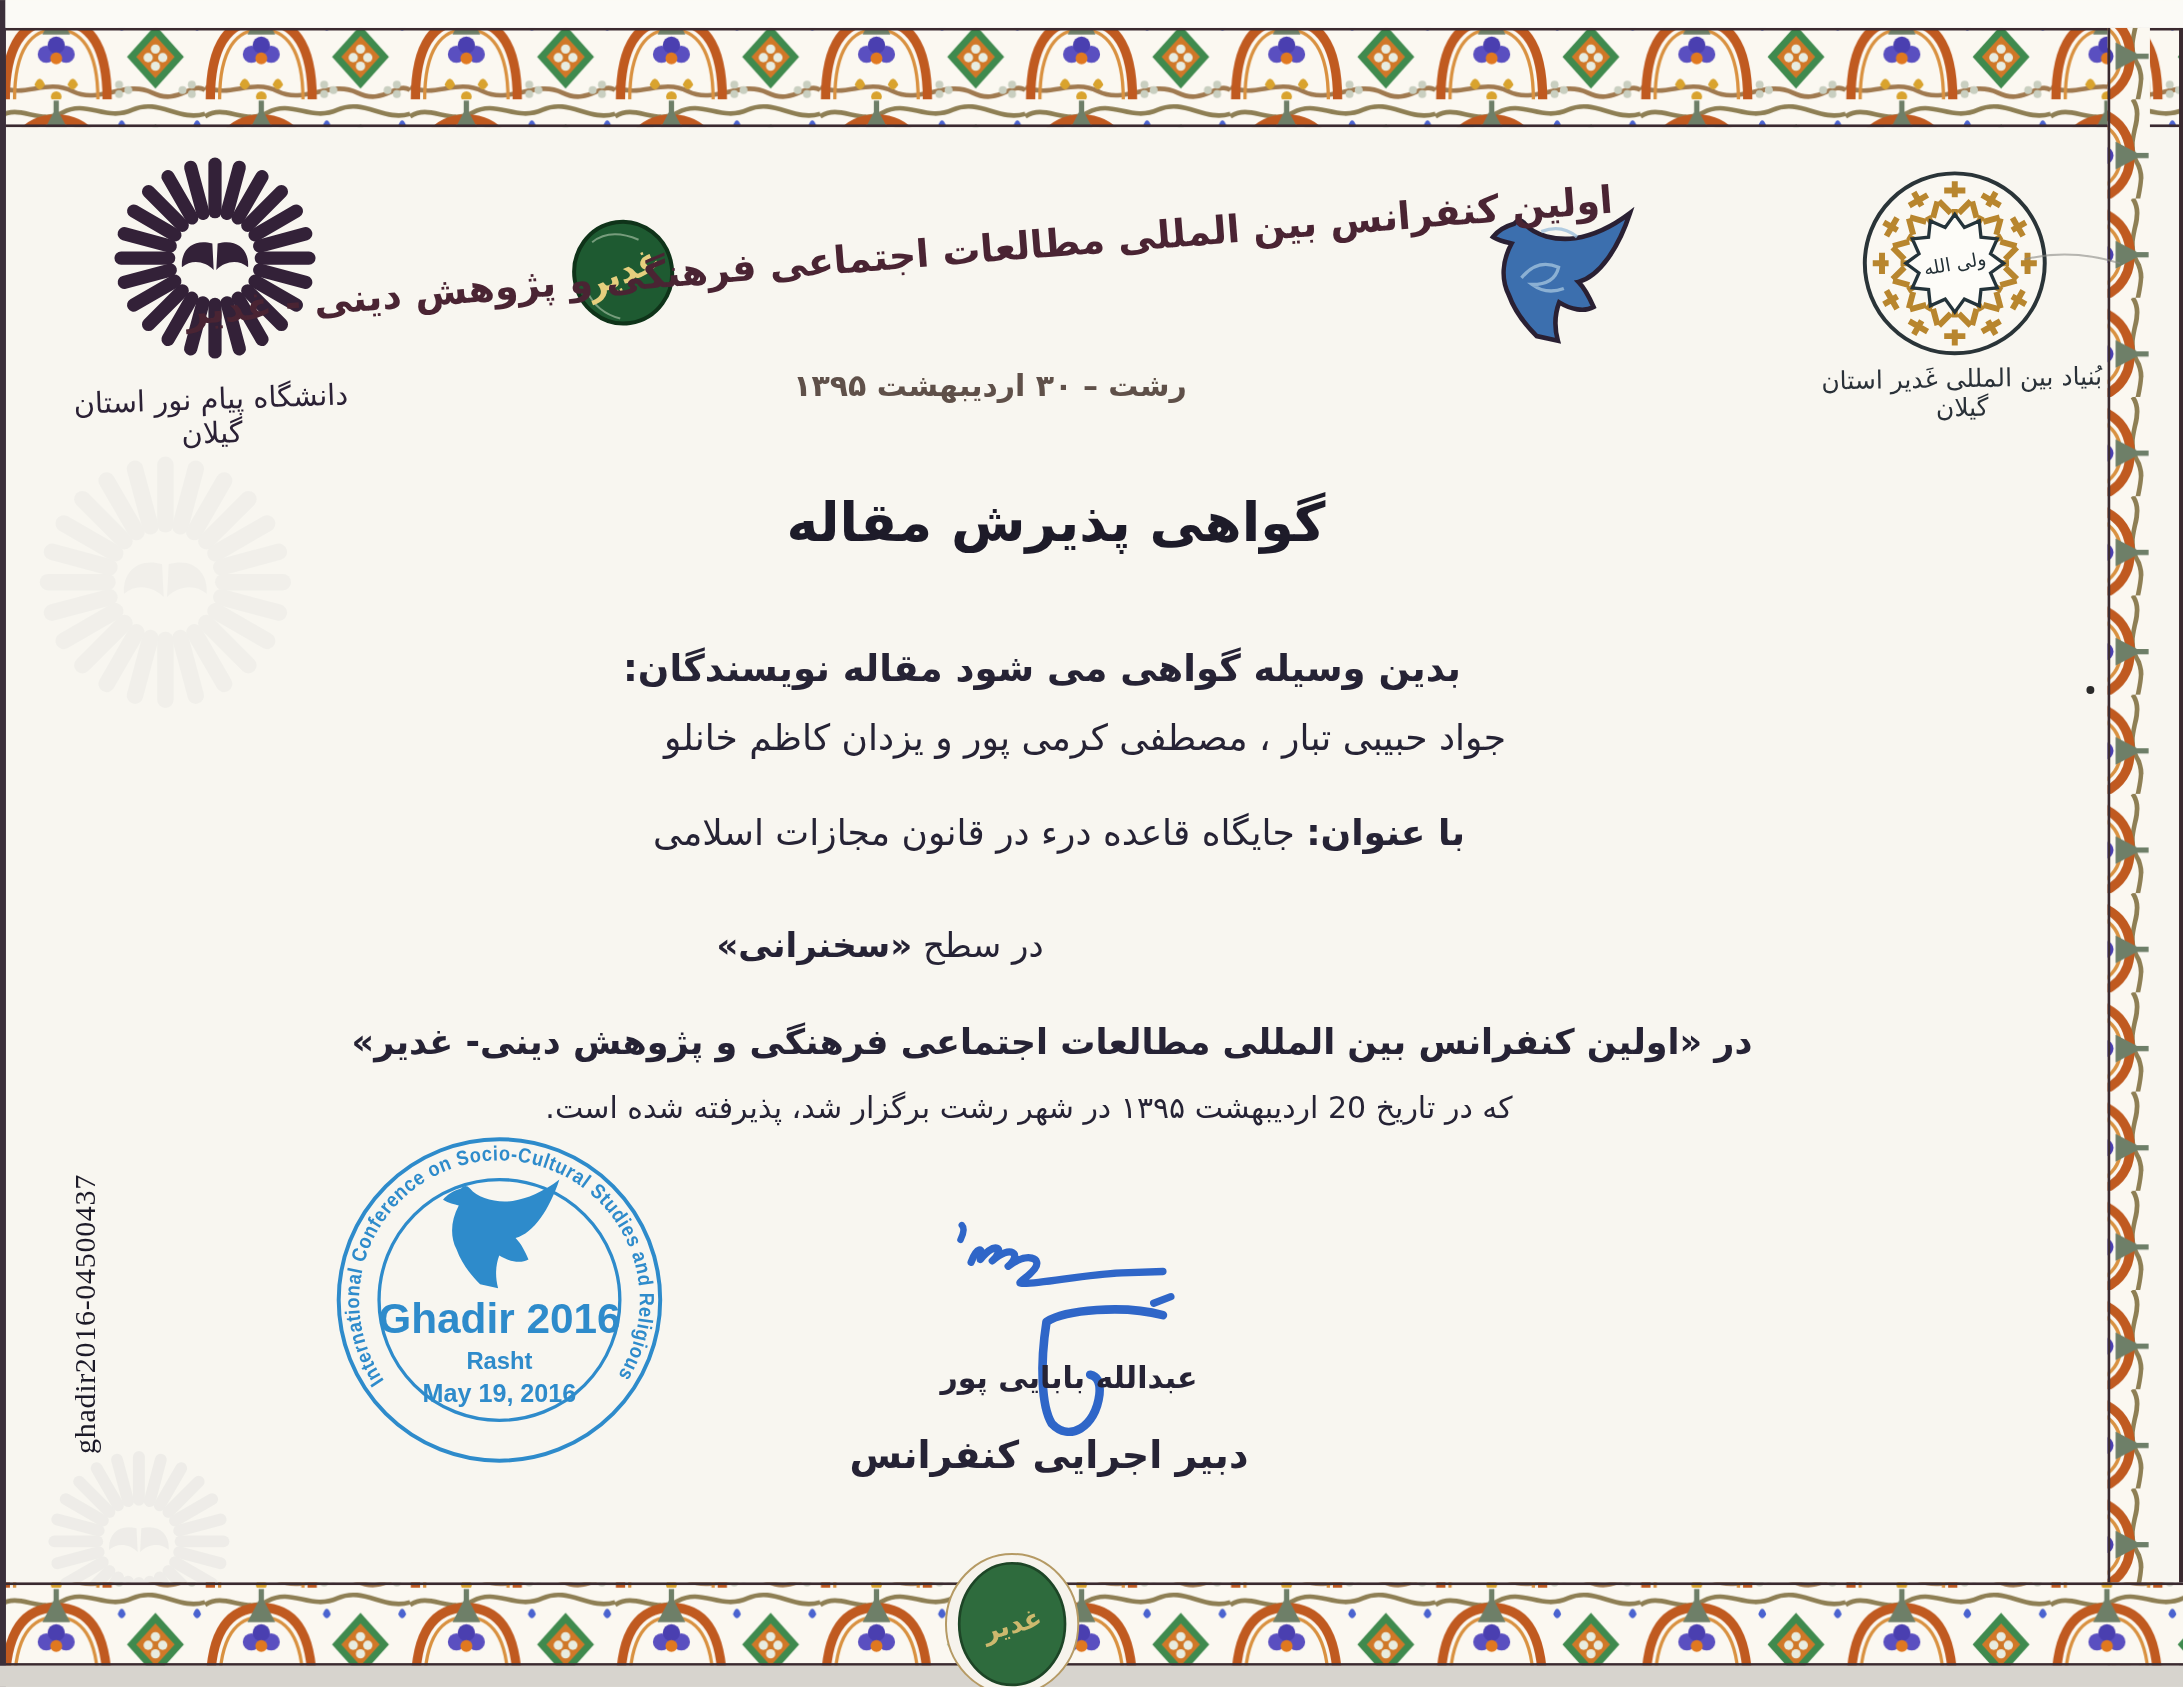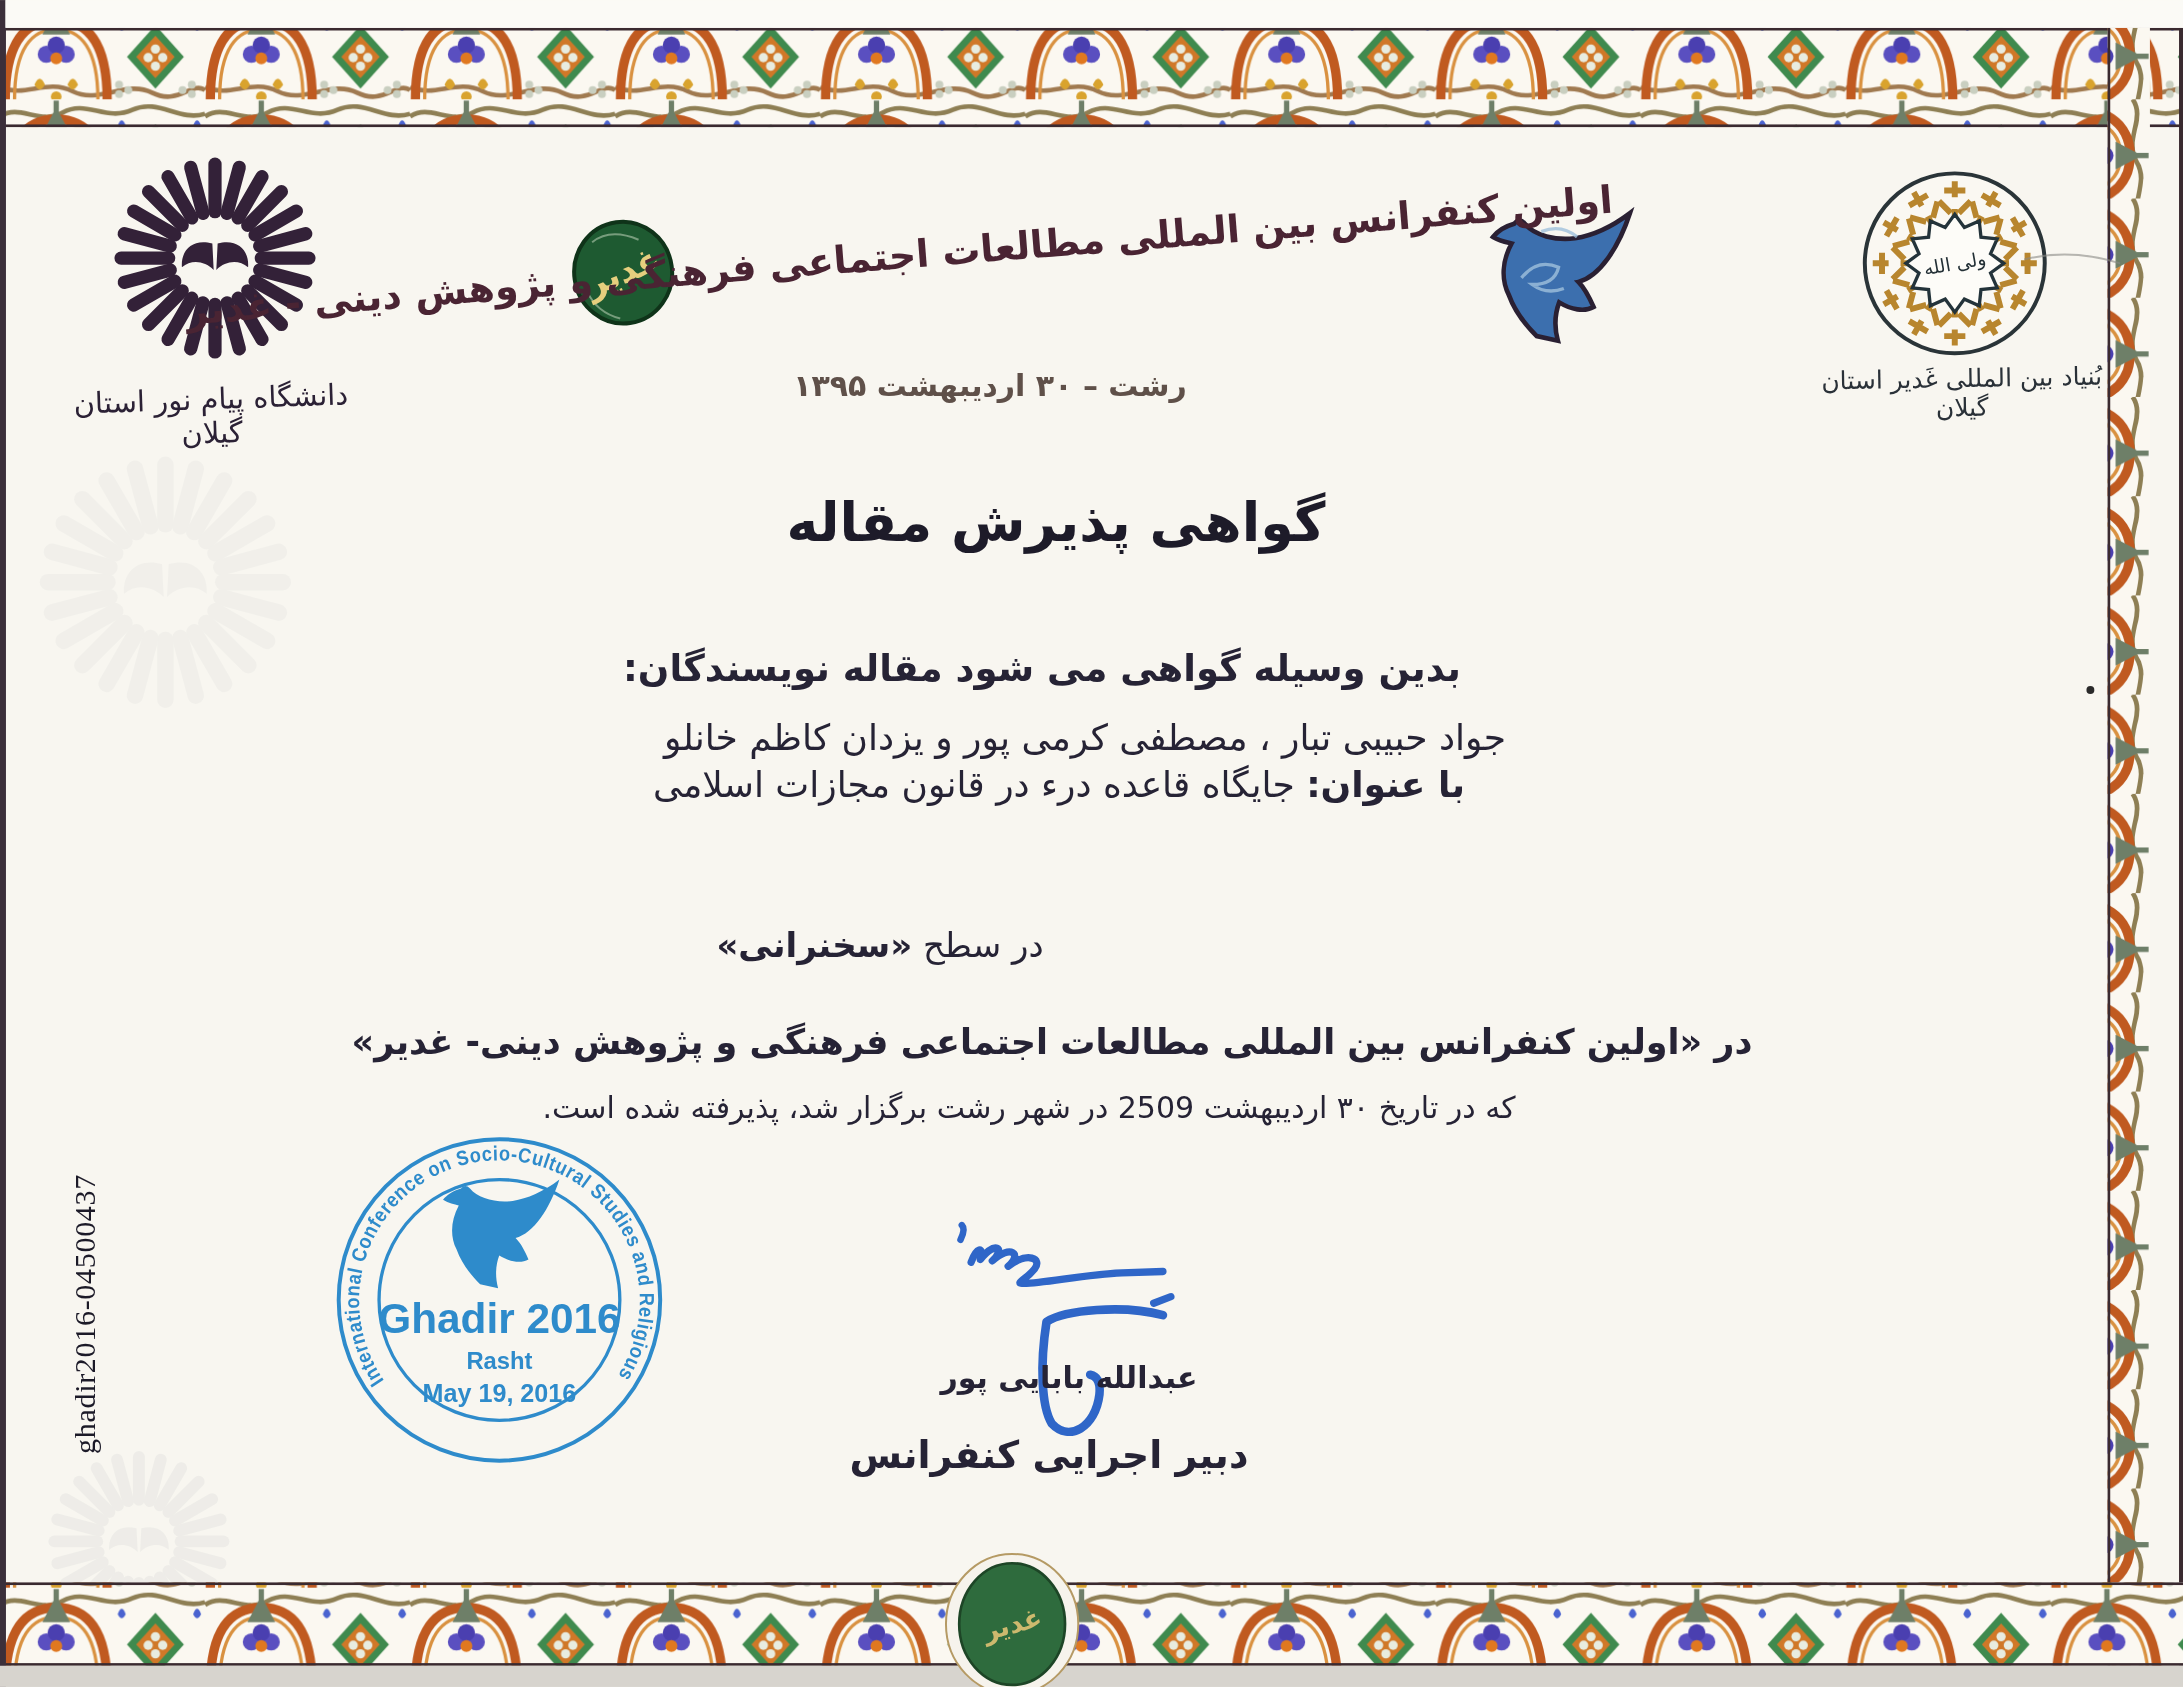--- a/index.html
+++ b/index.html
@@ -242,27 +242,27 @@
   <div class="txt logo-caption rtl" style="left:46px;top:382px;width:331px;white-space:normal;">دانشگاه پیام نور استان گیلان</div>
 
   <div class="txt foundation-caption rtl" style="left:1813px;top:364px;width:298px;white-space:normal;">بُنیاد بین المللی غَدیر استان گیلان</div>
 
   <div class="txt cert-title rtl" style="left:262px;top:491px;width:1588px;">گواهی پذیرش مقاله</div>
 
   <div class="txt line-intro rtl" style="left:248px;top:627px;width:1588px;">بدین وسیله گواهی می شود مقاله نویسندگان:</div>
 
   <div class="txt line-authors rtl" style="left:291px;top:717px;width:1588px;">جواد حبیبی تبار ، مصطفی کرمی پور و یزدان کاظم خانلو</div>
 
-  <div class="txt line-papertitle rtl" style="left:265px;top:764px;width:1588px;"><span class="b">با عنوان:</span><span> جایگاه قاعده درء در قانون مجازات اسلامی</span></div>
+  <div class="txt line-papertitle rtl" style="left:265px;top:812px;width:1588px;"><span class="b">با عنوان:</span><span> جایگاه قاعده درء در قانون مجازات اسلامی</span></div>
 
   <div class="txt line-level rtl" style="left:86px;top:925px;width:1588px;"><span>در سطح </span><span class="b">«سخنرانی»</span></div>
 
   <div class="txt line-conf rtl" style="left:258px;top:1022px;width:1588px;">در «اولین کنفرانس بین المللی مطالعات اجتماعی فرهنگی و پژوهش دینی- غدیر»</div>
 
-  <div class="txt line-closing rtl" style="left:235px;top:1090px;width:1588px;">که در تاریخ ۳۰ اردیبهشت 2509 در شهر رشت برگزار شد، پذیرفته شده است.</div>
+  <div class="txt line-closing rtl" style="left:235px;top:1090px;width:1588px;">که در تاریخ 20 اردیبهشت ۱۳۹۵ در شهر رشت برگزار شد، پذیرفته شده است.</div>
 
   <div class="txt sig-name rtl" style="left:275px;top:1360px;width:1588px;">عبدالله بابایی پور</div>
 
   <div class="txt sig-role rtl" style="left:255px;top:1433px;width:1588px;">دبیر اجرایی کنفرانس</div>
 
   <div class="txt code-vertical" style="left:-87px;top:1297px;width:344px;">ghadir2016-04500437</div>
 
 </div>
 
 

